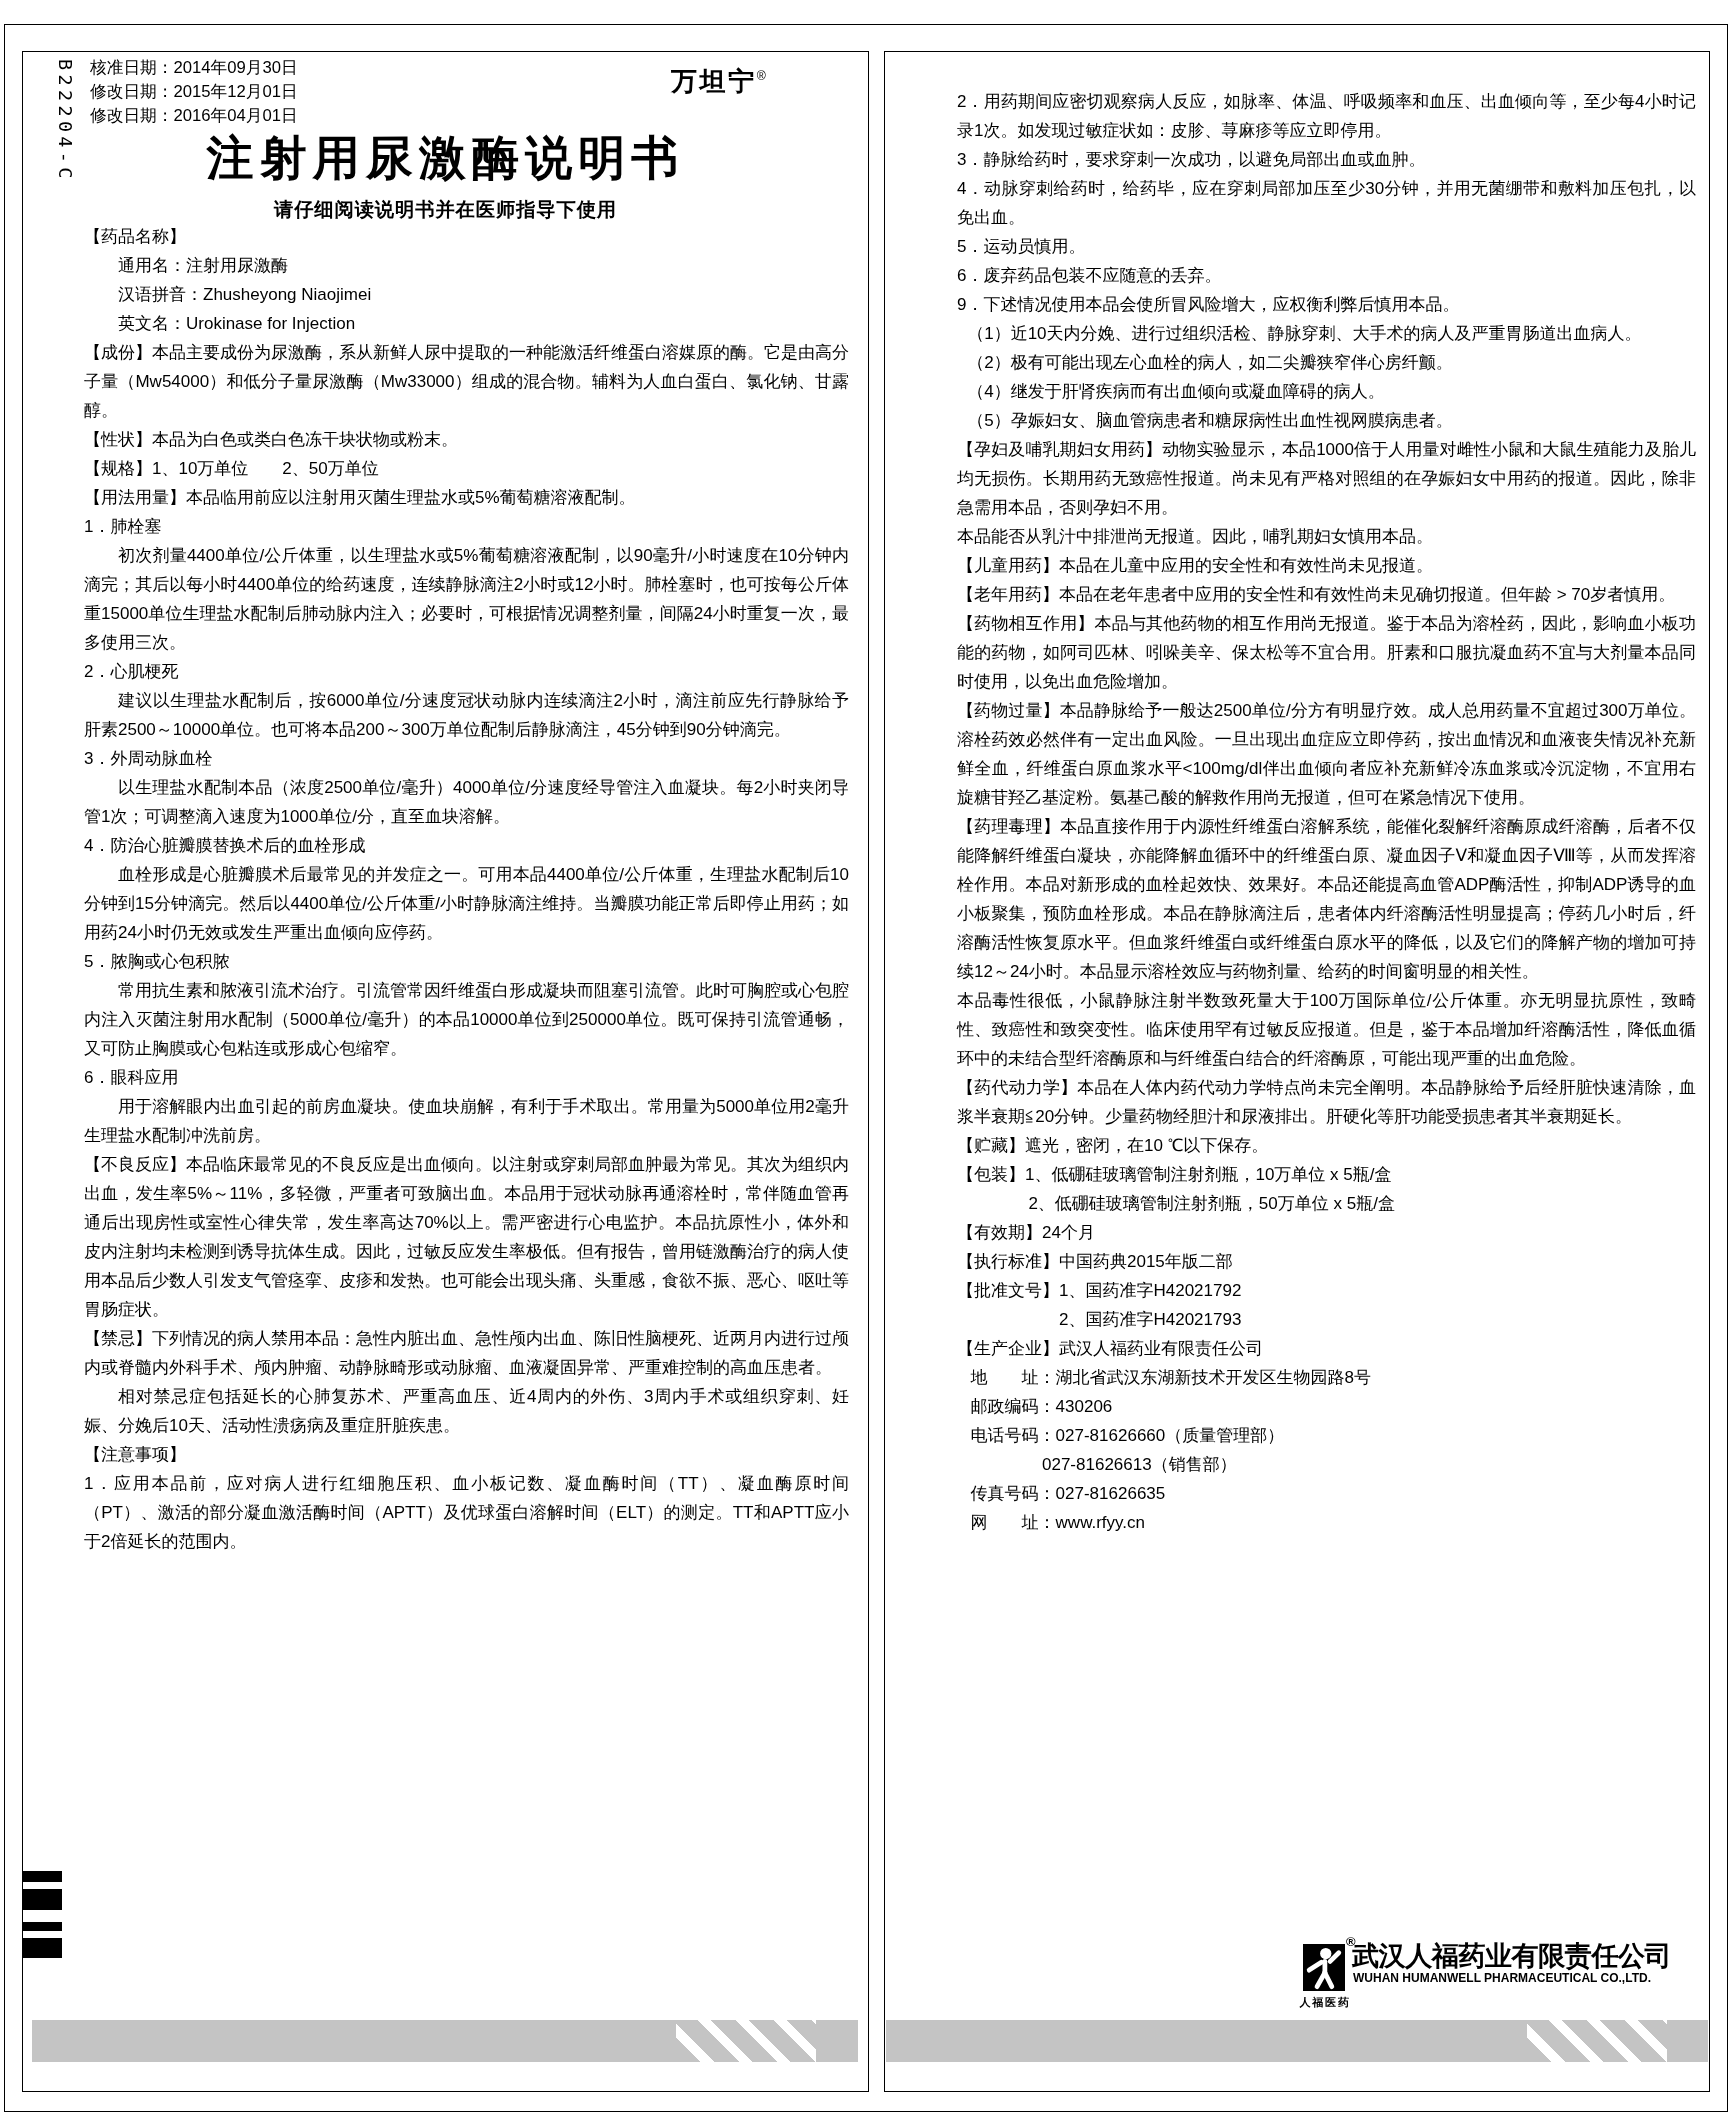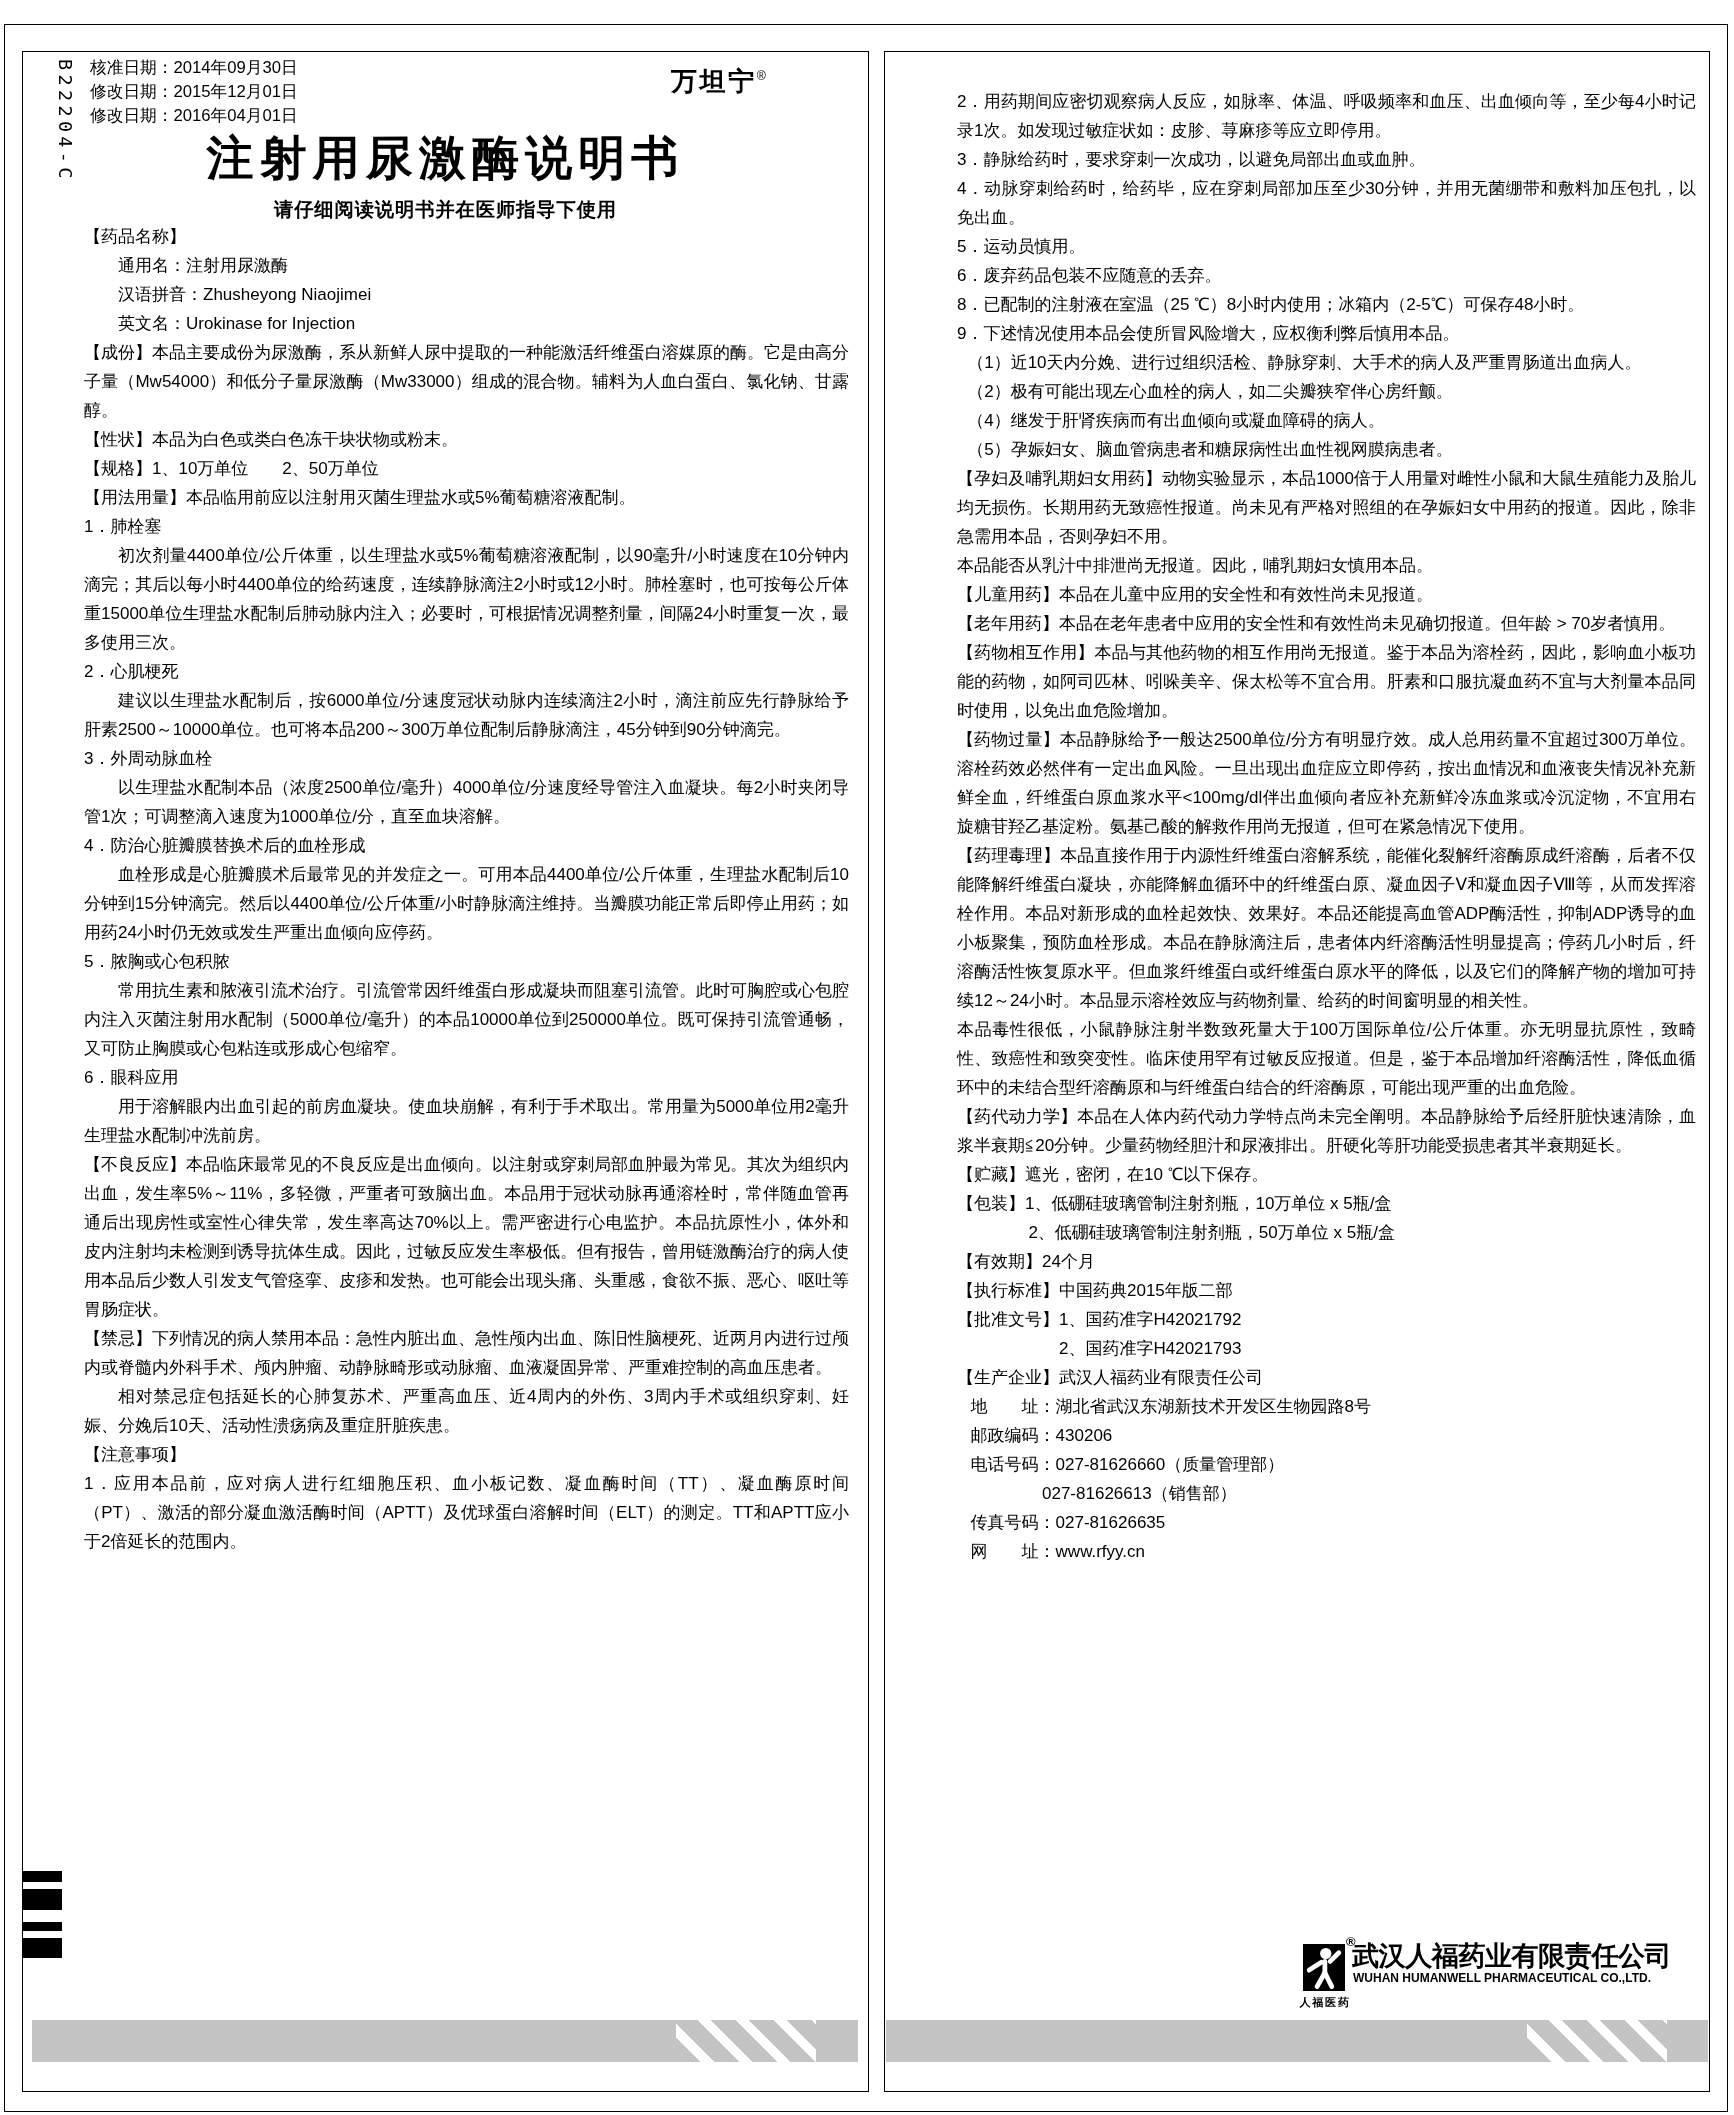--- a/index.html
+++ b/index.html
@@ -121,21 +121,20 @@
     </div>
   </div>
 
   <div class="page right">
     <div class="body" id="right-body">
         <p class="para"><span>2．用药期间应密切观察病人反应，如脉率、体温、呼吸频率和血压、出血倾向等，至少每4小时记录1次。如发现过敏症状如：皮胗、荨麻疹等应立即停用。</span></p>
         <p class="para"><span>3．静脉给药时，要求穿刺一次成功，以避免局部出血或血肿。</span></p>
         <p class="para"><span>4．动脉穿刺给药时，给药毕，应在穿刺局部加压至少30分钟，并用无菌绷带和敷料加压包扎，以免出血。</span></p>
         <p class="para"><span>5．运动员慎用。</span></p>
         <p class="para"><span>6．废弃药品包装不应随意的丢弃。</span></p>
-        <p class="para hang2"><span>8．已配制的注射液在室温（25 ℃）8小时内使用；冰箱内（2-5℃）可保存48小时。</span></p>
         <p class="para"><span>9．下述情况使用本品会使所冒风险增大，应权衡利弊后慎用本品。</span></p>
         <p class="para ind05"><span>（1）近10天内分娩、进行过组织活检、静脉穿刺、大手术的病人及严重胃肠道出血病人。</span></p>
         <p class="para ind05"><span>（2）极有可能出现左心血栓的病人，如二尖瓣狭窄伴心房纤颤。</span></p>
         <p class="para ind05"><span>（4）继发于肝肾疾病而有出血倾向或凝血障碍的病人。</span></p>
         <p class="para ind05"><span>（5）孕娠妇女、脑血管病患者和糖尿病性出血性视网膜病患者。</span></p>
         <p class="para"><span class="lbl">【孕妇及哺乳期妇女用药】</span><span>动物实验显示，本品1000倍于人用量对雌性小鼠和大鼠生殖能力及胎儿均无损伤。长期用药无致癌性报道。尚未见有严格对照组的在孕娠妇女中用药的报道。因此，除非急需用本品，否则孕妇不用。</span></p>
         <p class="para"><span>本品能否从乳汁中排泄尚无报道。因此，哺乳期妇女慎用本品。</span></p>
         <p class="para"><span class="lbl">【儿童用药】</span><span>本品在儿童中应用的安全性和有效性尚未见报道。</span></p>
         <p class="para"><span class="lbl">【老年用药】</span><span>本品在老年患者中应用的安全性和有效性尚未见确切报道。但年龄 &gt; 70岁者慎用。</span></p>
         <p class="para"><span class="lbl">【药物相互作用】</span><span>本品与其他药物的相互作用尚无报道。鉴于本品为溶栓药，因此，影响血小板功能的药物，如阿司匹林、吲哚美辛、保太松等不宜合用。肝素和口服抗凝血药不宜与大剂量本品同时使用，以免出血危险增加。</span></p>

